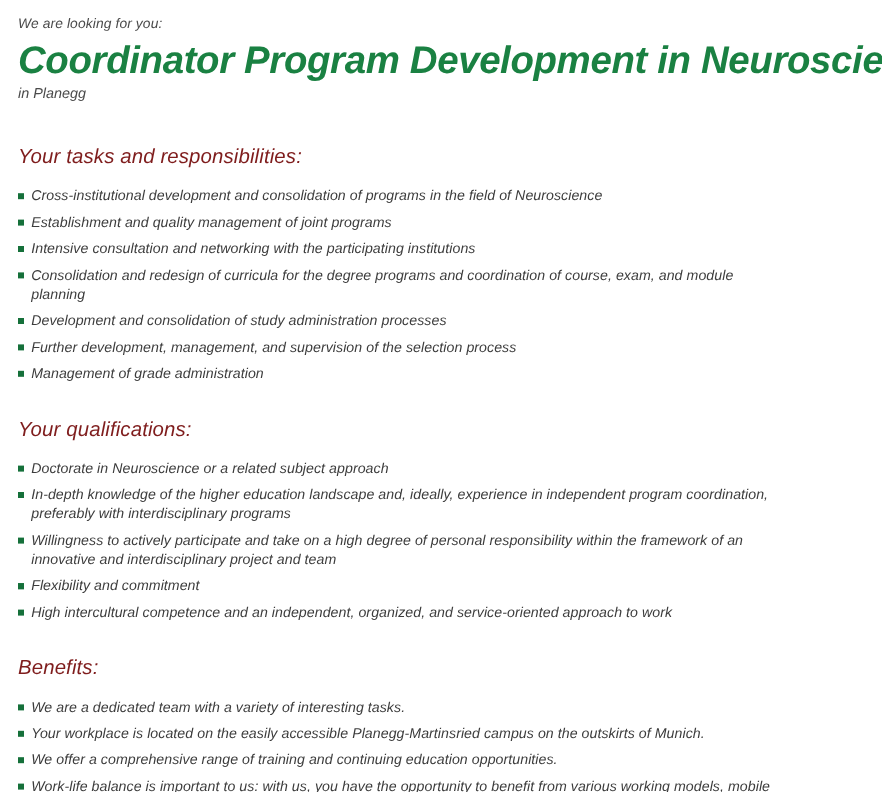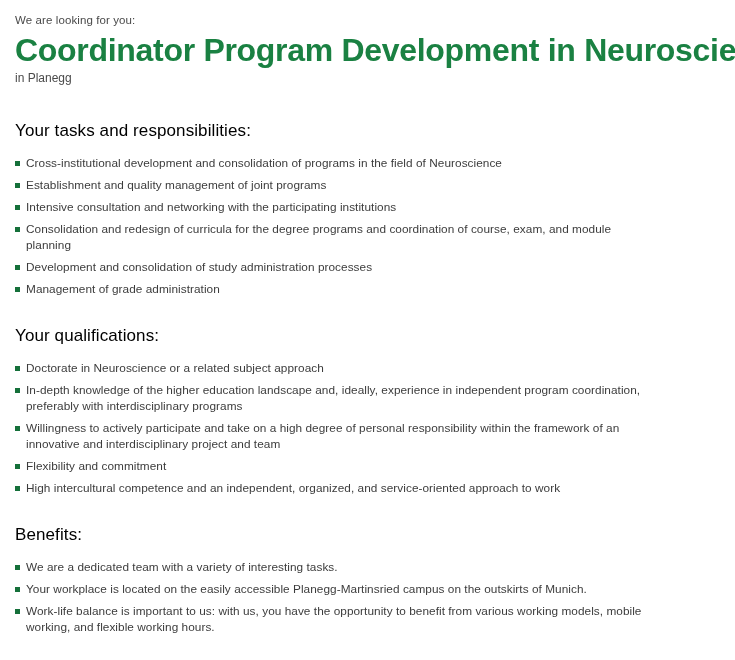--- a/index.html
+++ b/index.html
@@ -14,20 +14,21 @@
     font-family: "Liberation Sans", sans-serif;
     color: #3c3c3c;
     overflow: hidden;
   }
   .page {
     width: 672px;
     height: 660px;
     box-sizing: border-box;
     padding: 13px 16px 0 15px;
     position: relative;
+    font-style: italic;
   }
   .eyebrow {
     font-size: 11.5px;
     line-height: 15px;
     color: #4a4a4a;
     letter-spacing: 0.1px;
     margin: 0 0 7px 0;
   }
   .job-title {
     font-size: 32px;
@@ -44,21 +45,21 @@
     color: #4a4a4a;
     margin: 0 0 1px 0;
   }
   .section {
     margin: 0;
   }
   .section-heading {
     font-size: 17px;
     line-height: 22px;
     font-weight: normal;
-    color: #000000;
+    color: #7f1d1d;
     margin: 28px 0 13px 0;
     letter-spacing: 0.1px;
   }
   .section:first-of-type .section-heading {
     margin-top: 34px;
   }
   ul.bullets {
     list-style: none;
     margin: 0;
     padding: 0;
@@ -102,38 +103,39 @@
 
   <div id="sections-root">
       <div class="section">
         <div class="section-heading">Your tasks and responsibilities:</div>
         <ul class="bullets">
           <li><span class="marker"></span><span class="bullet-text">Cross-institutional development and consolidation of programs in the field of Neuroscience</span></li>
           <li><span class="marker"></span><span class="bullet-text">Establishment and quality management of joint programs</span></li>
           <li><span class="marker"></span><span class="bullet-text">Intensive consultation and networking with the participating institutions</span></li>
           <li><span class="marker"></span><span class="bullet-text">Consolidation and redesign of curricula for the degree programs and coordination of course, exam, and module planning</span></li>
           <li><span class="marker"></span><span class="bullet-text">Development and consolidation of study administration processes</span></li>
+          <li><span class="marker"></span><span class="bullet-text">Further development, management, and supervision of the selection process</span></li>
           <li><span class="marker"></span><span class="bullet-text">Management of grade administration</span></li>
         </ul>
       </div>
       <div class="section">
         <div class="section-heading">Your qualifications:</div>
         <ul class="bullets">
           <li><span class="marker"></span><span class="bullet-text">Doctorate in Neuroscience or a related subject approach</span></li>
           <li><span class="marker"></span><span class="bullet-text">In-depth knowledge of the higher education landscape and, ideally, experience in independent program coordination, preferably with interdisciplinary programs</span></li>
           <li><span class="marker"></span><span class="bullet-text">Willingness to actively participate and take on a high degree of personal responsibility within the framework of an innovative and interdisciplinary project and team</span></li>
           <li><span class="marker"></span></li>
           <li><span class="marker"></span><span class="bullet-text">Flexibility and commitment</span></li>
           <li><span class="marker"></span><span class="bullet-text">High intercultural competence and an independent, organized, and service-oriented approach to work</span></li>
         </ul>
       </div>
       <div class="section">
         <div class="section-heading">Benefits:</div>
         <ul class="bullets">
           <li><span class="marker"></span><span class="bullet-text">We are a dedicated team with a variety of interesting tasks.</span></li>
           <li><span class="marker"></span><span class="bullet-text">Your workplace is located on the easily accessible Planegg-Martinsried campus on the outskirts of Munich.</span></li>
-          <li><span class="marker"></span></li>
+          <li><span class="marker"></span><span class="bullet-text">We offer a comprehensive range of training and continuing education opportunities.</span></li>
           <li><span class="marker"></span><span class="bullet-text">Work-life balance is important to us: with us, you have the opportunity to benefit from various working models, mobile working, and flexible working hours.</span></li>
         </ul>
       </div>
     </div>
 
 </div>
 
 </body></html>

